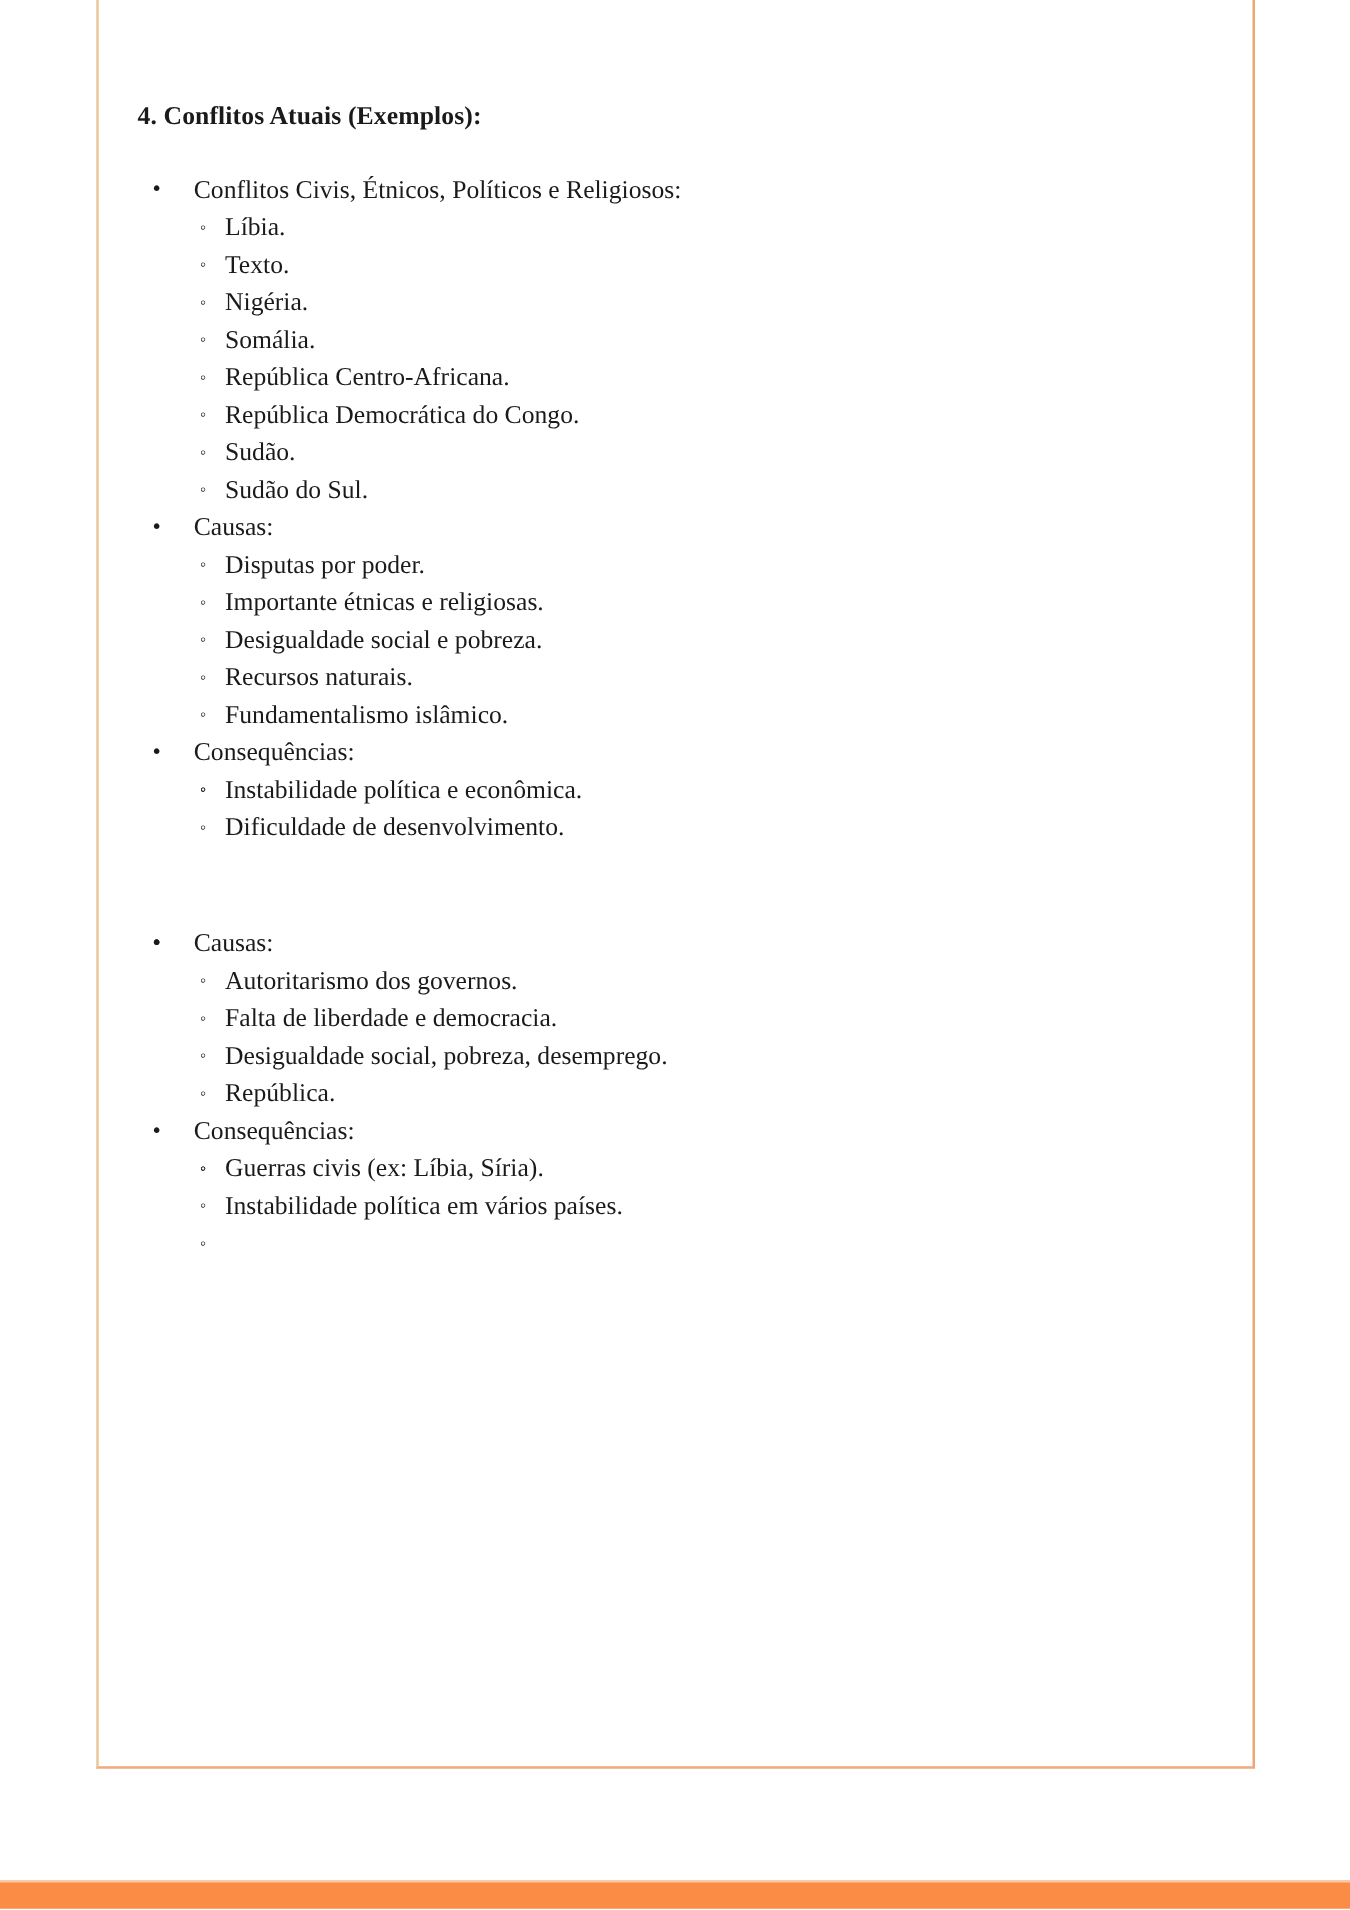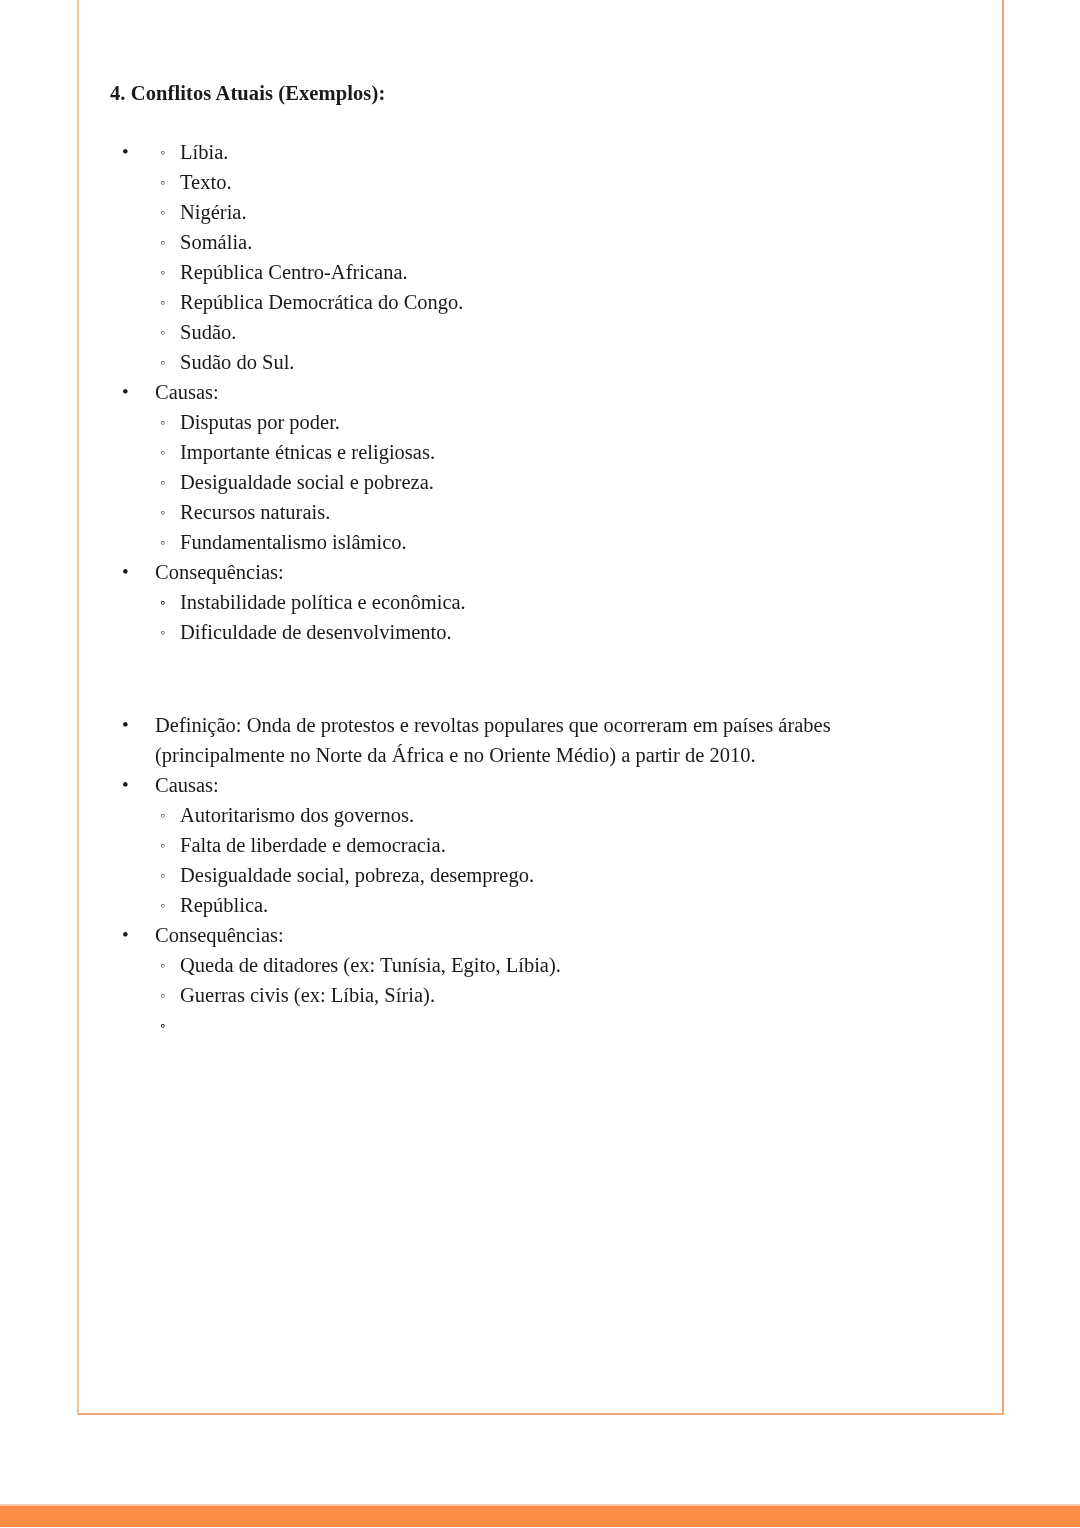--- a/index.html
+++ b/index.html
@@ -120,20 +120,21 @@
 
 <div id="content">
 
   <h2 class="section-heading">4. Conflitos Atuais (Exemplos):</h2>
   <div class="heading-gap-after"></div>
 
   <ul class="lvl1">
 
     <li class="item l1">
       <span class="bullet">•</span>
+      <span class="itext">Conflitos Civis, Étnicos, Políticos e Religiosos:</span>
     </li>
     <ul class="lvl2">
       <li class="item l2">
         <span class="bullet">◦</span>
         <span class="itext">Líbia.</span>
       </li>
       <li class="item l2">
         <span class="bullet">◦</span>
         <span class="itext">Texto.</span>
       </li>
@@ -210,21 +211,20 @@
 
   </ul>
 
   <div class="section-gap-before"></div>
   <div class="heading-gap-after"></div>
 
   <ul class="lvl1">
 
     <li class="item l1">
       <span class="bullet">•</span>
-      <span class="itext">Definição: Onda de protestos e revoltas populares que ocorreram em países árabes (principalmente no Norte da África e no Oriente Médio) a partir de 2010.</span>
     </li>
 
     <li class="item l1">
       <span class="bullet">•</span>
       <span class="itext">Causas:</span>
     </li>
     <ul class="lvl2">
       <li class="item l2">
         <span class="bullet">◦</span>
         <span class="itext">Autoritarismo dos governos.</span>
@@ -243,28 +243,28 @@
       </li>
     </ul>
 
     <li class="item l1">
       <span class="bullet">•</span>
       <span class="itext">Consequências:</span>
     </li>
     <ul class="lvl2">
       <li class="item l2">
         <span class="bullet">◦</span>
-        <span class="itext">Queda de ditadores (ex: Tunísia, Egito, Líbia).</span>
       </li>
       <li class="item l2">
         <span class="bullet">◦</span>
         <span class="itext">Guerras civis (ex: Líbia, Síria).</span>
       </li>
       <li class="item l2">
         <span class="bullet">◦</span>
+        <span class="itext">Instabilidade política em vários países.</span>
       </li>
       <li class="item l2">
         <span class="bullet">◦</span>
       </li>
     </ul>
 
   </ul>
 
 </div>
 

